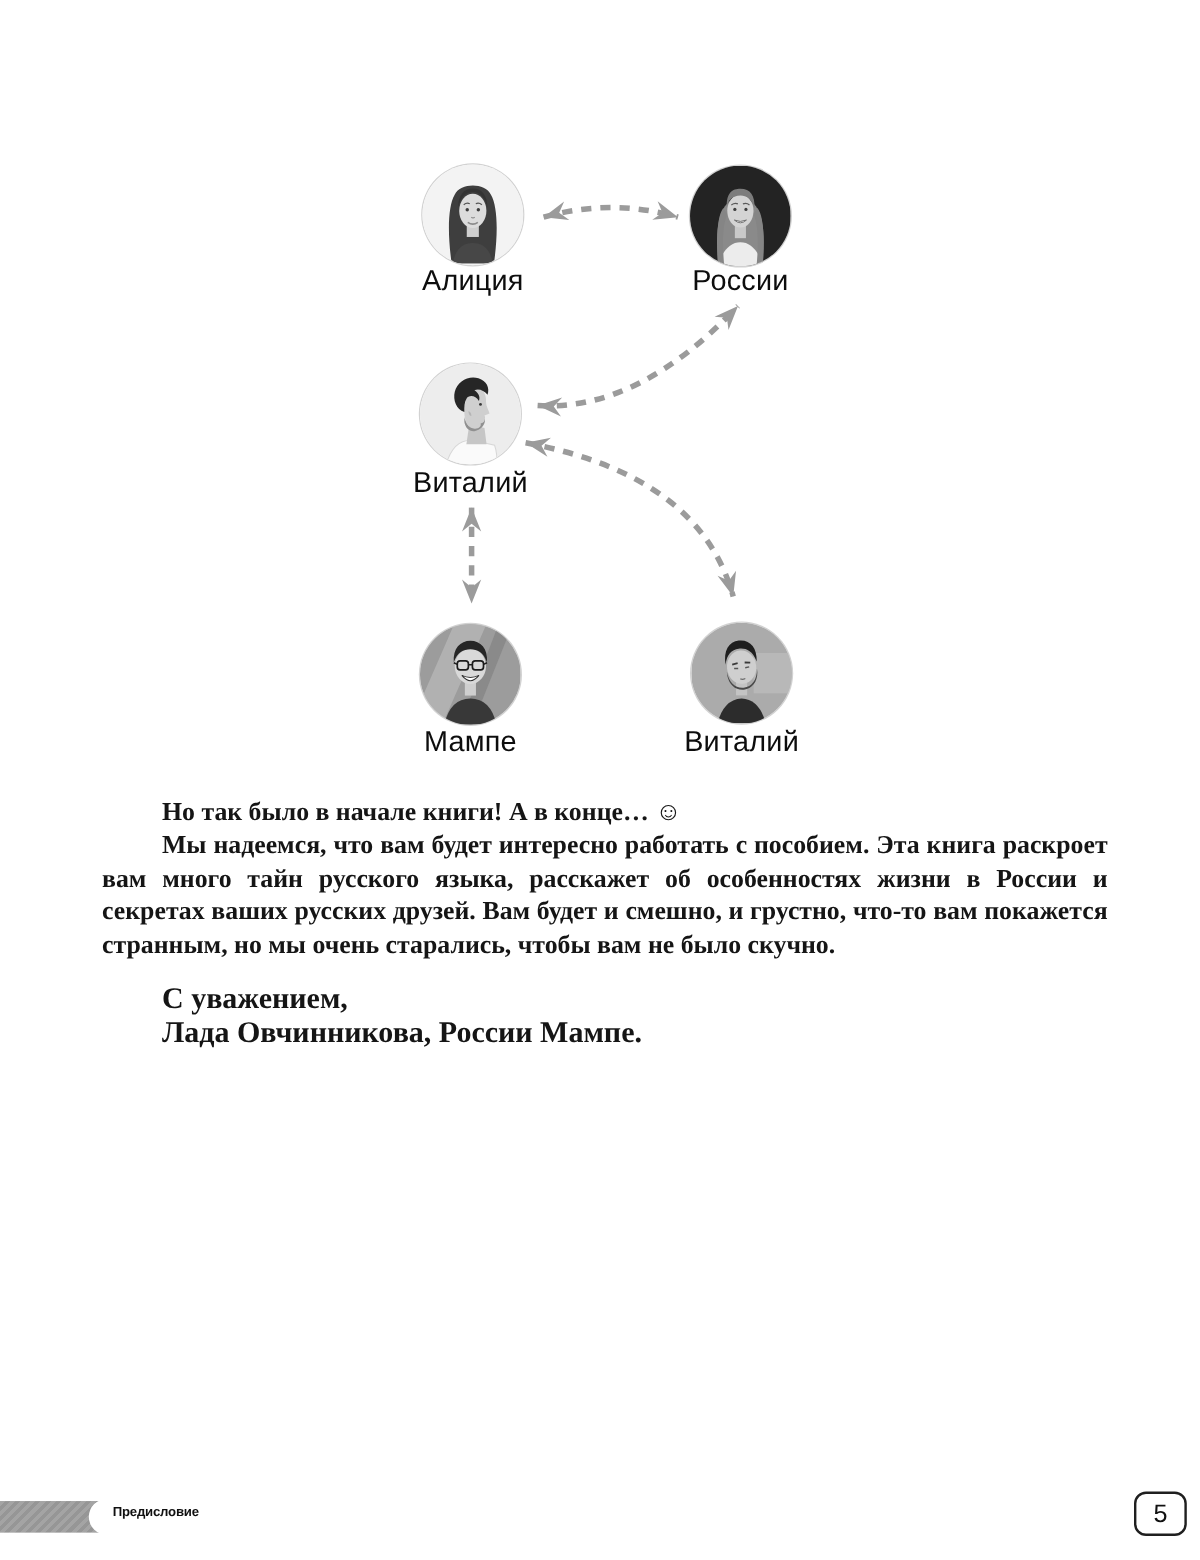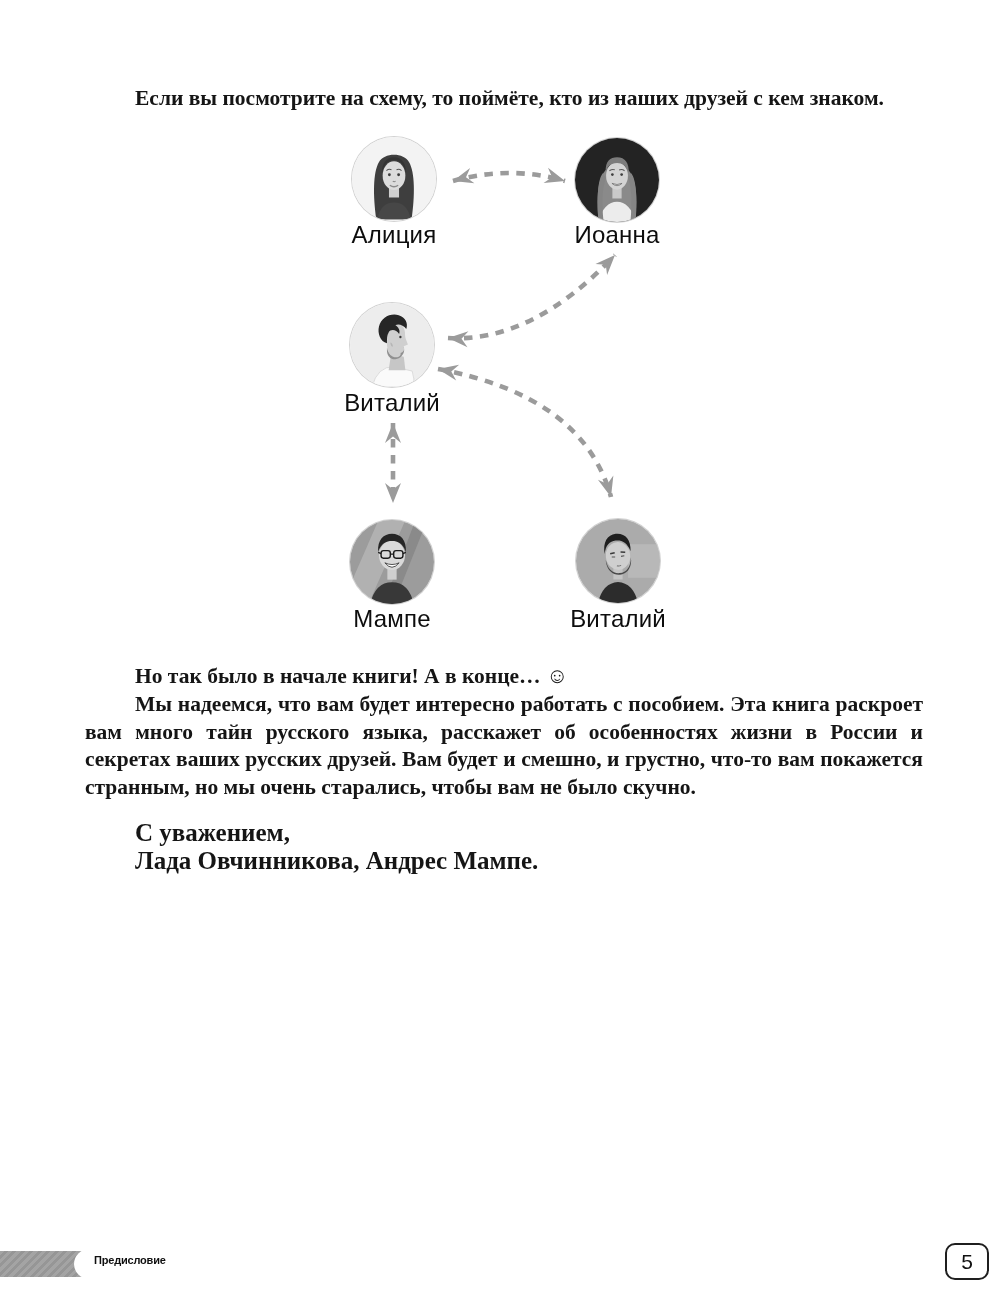--- a/index.html
+++ b/index.html
@@ -52,21 +52,20 @@
     display:flex; align-items:center; justify-content:center;
     font-family:"Liberation Sans", sans-serif; font-size:21px; font-weight:500;
     color:#111;
   }
 </style>
 </head>
 <body>
 
 <div class="page">
 
-  <div class="serif-par indent" style="top:85px;">Если вы посмотрите на схему, то поймёте, кто из наших друзей с кем знаком.</div>
 
   <svg class="arrows-layer" viewBox="0 0 1000 700" aria-hidden="true">
     <defs>
       <marker id="head" markerUnits="userSpaceOnUse" markerWidth="26" markerHeight="22" refX="22" refY="10" orient="auto-start-reverse">
         <path d="M2,2 L22,10 L2,18 L8.5,10 Z" fill="#9b9b9b"></path>
       </marker>
     </defs>
     <g fill="none" stroke="#9b9b9b" stroke-width="4.6" stroke-dasharray="8.5 7.5">
       <path d="M 453 181 Q 510 165 565 181" marker-start="url(#head)" marker-end="url(#head)"></path>
       <path d="M 448 338 Q 532 343 615 255" marker-start="url(#head)" marker-end="url(#head)"></path>
@@ -101,21 +100,21 @@
       <ellipse cx="50" cy="45" rx="13" ry="16.5" fill="#d4d4d4"></ellipse>
       <path d="M36.5,41 C36,27 42,23 50,23 C60,23 64.5,30 64,42 C60,30 52,28 44,31 C39.5,33 37.5,36.5 36.5,41 Z" fill="#7c7c7c"></path>
       <path d="M28,100 C26,70 27,50 33,42 L37,48 C32,60 32,78 34,100 Z" fill="#858585"></path>
       <path d="M72,100 C74,70 73,50 67,42 L63,48 C68,60 68,78 66,100 Z" fill="#858585"></path>
       <circle cx="44.5" cy="43.5" r="1.6" fill="#3f3f3f"></circle>
       <circle cx="55.5" cy="43.5" r="1.6" fill="#3f3f3f"></circle>
       <path d="M41,39 q3.5,-2.5 6.5,-1 M52.5,38 q3.5,-1.5 6.5,1" stroke="#5a5a5a" fill="none" stroke-width="1.2"></path>
       <path d="M44,54 q6,5.5 12,0 q-6,2.8 -12,0 Z" fill="#f7f7f7" stroke="#6b6b6b" stroke-width="0.9"></path>
     </svg>
   </div>
-  <div class="person-label" style="left:537px; top:221px;">Иоанна</div>
+  <div class="person-label" style="left:537px; top:221px;">России</div>
 
   <div class="avatar" style="left:350px; top:303px;">
     <svg viewBox="0 0 100 100">
       <rect width="100" height="100" fill="#ededed"></rect>
       <path d="M26,100 Q33,75 52,76 L74,81 Q77,90 76,100 Z" fill="#fafafa" stroke="#d7d7d7" stroke-width="1"></path>
       <path d="M46,80 L49,60 L64,64 L66,80 Z" fill="#c6c6c6"></path>
       <path d="M46,24 C58,19 66.5,28 65.5,38 C65.5,42 68,46 69,49.5 L64,51.5 C65,55.5 64,58.5 60,59.5 C61,62.5 58,65.5 53,64.5 C47,63.5 44,56 44,48 Z" fill="#cfcfcf"></path>
       <path d="M64,51.5 C65,55.5 64,58.5 60,59.5 C61,62.5 58,65.5 53,64.5 C48,63.7 45,58 44,53 L44,58 C45,64 49,67.5 54,67 C60,66.3 64.5,61 64.5,56 Z" fill="#909090"></path>
       <path d="M44,48 C36,46 32.5,36 34.5,28 C37,17.5 48,11.5 58,14.5 C66,17 69.5,24 67,31 C63.5,26.5 58,24.5 54,26.5 C58,29 60,33 58.5,37 C55,31 48,31 46,35 C44,38 44,43 44,48 Z" fill="#262626"></path>
       <path d="M48,47 q3,1 3,5 q-2.6,0 -3,-5" fill="#b5b5b5"></path>
@@ -157,21 +156,21 @@
       </g>
     </svg>
   </div>
   <div class="person-label" style="left:538px; top:605px;">Виталий</div>
 
   <div class="serif-par indent justify" style="top:691px; width:838px;">Мы надеемся, что вам будет интересно работать с пособием. Эта книга раскроет вам много тайн русского языка, расскажет об особенностях жизни в России и секретах ваших русских друзей. Вам будет и смешно, и грустно, что-то вам покажется странным, но мы очень старались, чтобы вам не было скучно.</div>
   <div class="serif-par indent" style="top:663px;">Но так было в начале книги! А в конце… ☺</div>
 
   <div class="closing-block">
     <div>С уважением,</div>
-    <div>Лада Овчинникова, Андрес Мампе.</div>
+    <div>Лада Овчинникова, России Мампе.</div>
   </div>
 
   <div class="footer-bar"></div>
   <div class="footer-notch"></div>
   <div class="footer-section">Предисловие</div>
 
   <div class="page-num-box">
     <span>5</span>
   </div>
 

